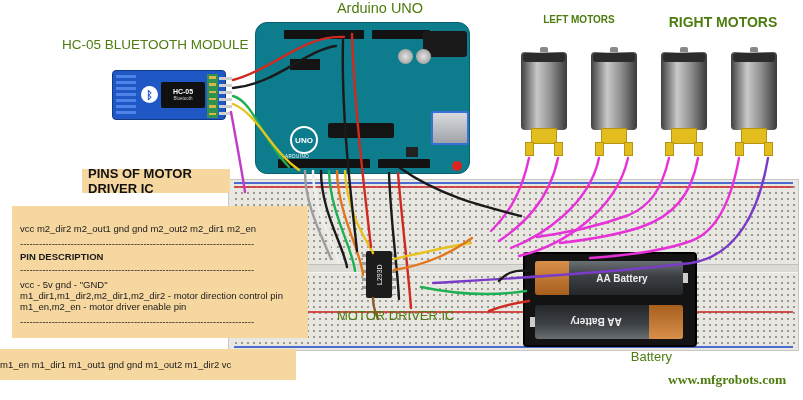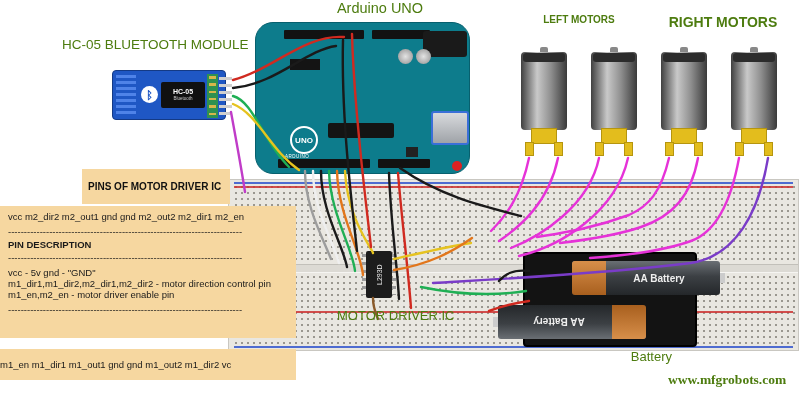--- a/index.html
+++ b/index.html
@@ -14,36 +14,36 @@
            background-size:6px 6px;background-position:1px 1px;}
   .bb-line{position:absolute;left:5px;right:5px;height:2px;opacity:.85;}
   .bb-line.r1{top:6px;background:var(--rail_red,#cc3333);}
   .bb-line.b1{top:2px;background:var(--rail_blue,#3355cc);}
   .bb-line.r2{top:131px;background:var(--rail_red,#cc3333);}
   .bb-line.b2{top:166px;background:var(--rail_blue,#3355cc);}
   .groove{position:absolute;left:0;right:0;top:84px;height:7px;background:#dcdad4;
           border-top:1px solid #c2c0ba;border-bottom:1px solid #f6f5f2;}
 
   
-  .pinbox-title{position:absolute;left:82px;top:169px;width:148px;height:35px;z-index:4;
-                background:var(--wheat,#f6d7a0);font-size:10px;font-weight:700;
+  .pinbox-title{position:absolute;left:82px;top:169px;width:148px;height:24px;z-index:4;
+                background:var(--wheat,#f6d7a0);font-size:13px;font-weight:700;
                 display:flex;align-items:center;padding-left:6px;box-sizing:border-box;}
-  .pinbox{position:absolute;left:0;top:206px;width:296px;height:132px;z-index:4;
-          background:var(--wheat,#f6d7a0);padding:5px 8px 6px 8px;box-sizing:border-box;}
+  .pinbox{position:absolute;left:12px;top:206px;width:296px;height:132px;z-index:4;
+          background:var(--wheat,#f6d7a0);padding:17px 8px 6px 8px;box-sizing:border-box;}
   .pb-line{font-size:9.5px;line-height:11px;white-space:nowrap;overflow:hidden;color:#1a1a1a;}
   .pb-line.bold{font-weight:700;}
   .pb-line.m4{margin-bottom:4px;} .pb-line.m2{margin-bottom:2px;} .pb-line.t4{margin-top:4px;}
   .pinbox-bottom{position:absolute;left:0;top:349px;width:296px;height:31px;z-index:4;
                  background:var(--wheat,#f6d7a0);display:flex;align-items:center;
                  box-sizing:border-box;}
 
   
   .arduino{position:absolute;left:255px;top:22px;width:215px;height:152px;z-index:5;
            background:var(--board_teal,#0d7c8c);border:1px solid var(--board_teal_dark,#07606e);
-           border-radius:18px;box-sizing:border-box;}
+           border-radius:12px;box-sizing:border-box;}
   .arduino .hdr{position:absolute;background:#121212;border-radius:1px;}
   .hdr.h1{left:28px;top:7px;width:80px;height:9px;}
   .hdr.h2{left:116px;top:7px;width:58px;height:9px;}
   .hdr.h3{left:22px;top:136px;width:92px;height:9px;}
   .hdr.h4{left:122px;top:136px;width:52px;height:9px;}
   .barrel{position:absolute;left:167px;top:8px;width:44px;height:26px;background:#1a1a1a;border-radius:3px;}
   .usb{position:absolute;left:175px;top:88px;width:38px;height:34px;border:2px solid #3a6fd8;
        background:linear-gradient(#d8dadd,#9fa3a8);border-radius:3px;box-sizing:border-box;}
   .mcu{position:absolute;left:72px;top:100px;width:66px;height:15px;background:#141414;border-radius:2px;}
   .chip2{position:absolute;left:34px;top:36px;width:30px;height:11px;background:#141414;}
@@ -92,21 +92,21 @@
   .ic-label{position:absolute;inset:0;display:flex;align-items:center;justify-content:center;
             color:#eee;font-size:7px;writing-mode:vertical-rl;transform:rotate(180deg);}
 
   
   .batt{position:absolute;left:523px;top:252px;width:174px;height:95px;z-index:3;
         background:#131313;border:2px solid #000;border-radius:4px;box-sizing:border-box;}
   .cell{position:absolute;left:10px;width:148px;height:34px;}
   .cell.one{top:7px;} .cell.two{top:51px;transform:rotate(180deg);}
   .cell-body{position:relative;width:100%;height:100%;border-radius:3px;overflow:visible;
              background:linear-gradient(180deg,#6a6f74,#3c4044 45%,#24272a);
-             display:flex;align-items:center;justify-content:center;padding-left:26px;box-sizing:border-box;margin-left:37px;}
+             display:flex;align-items:center;justify-content:center;padding-left:26px;box-sizing:border-box;}
   .cell-body::before{content:"";position:absolute;left:0;top:0;width:34px;height:100%;
              background:linear-gradient(180deg,#d78f4a,#a85f1e);border-radius:3px 0 0 3px;}
   .cell-body::after{content:"";position:absolute;right:-5px;top:12px;width:5px;height:10px;background:#ccc;}
   .cell-text{color:#eee;font-size:10px;font-weight:700;white-space:nowrap;}
 
   
   .lbl{position:absolute;z-index:9;color:#4d7c0f;}
   .lbl-arduino{left:290px;top:0;width:180px;text-align:center;font-size:14.5px;}
   .lbl-hc05{left:62px;top:37px;font-size:13.5px;}
   .lbl-left-motors{left:519px;top:14px;width:120px;text-align:center;font-size:10px;font-weight:600;}

